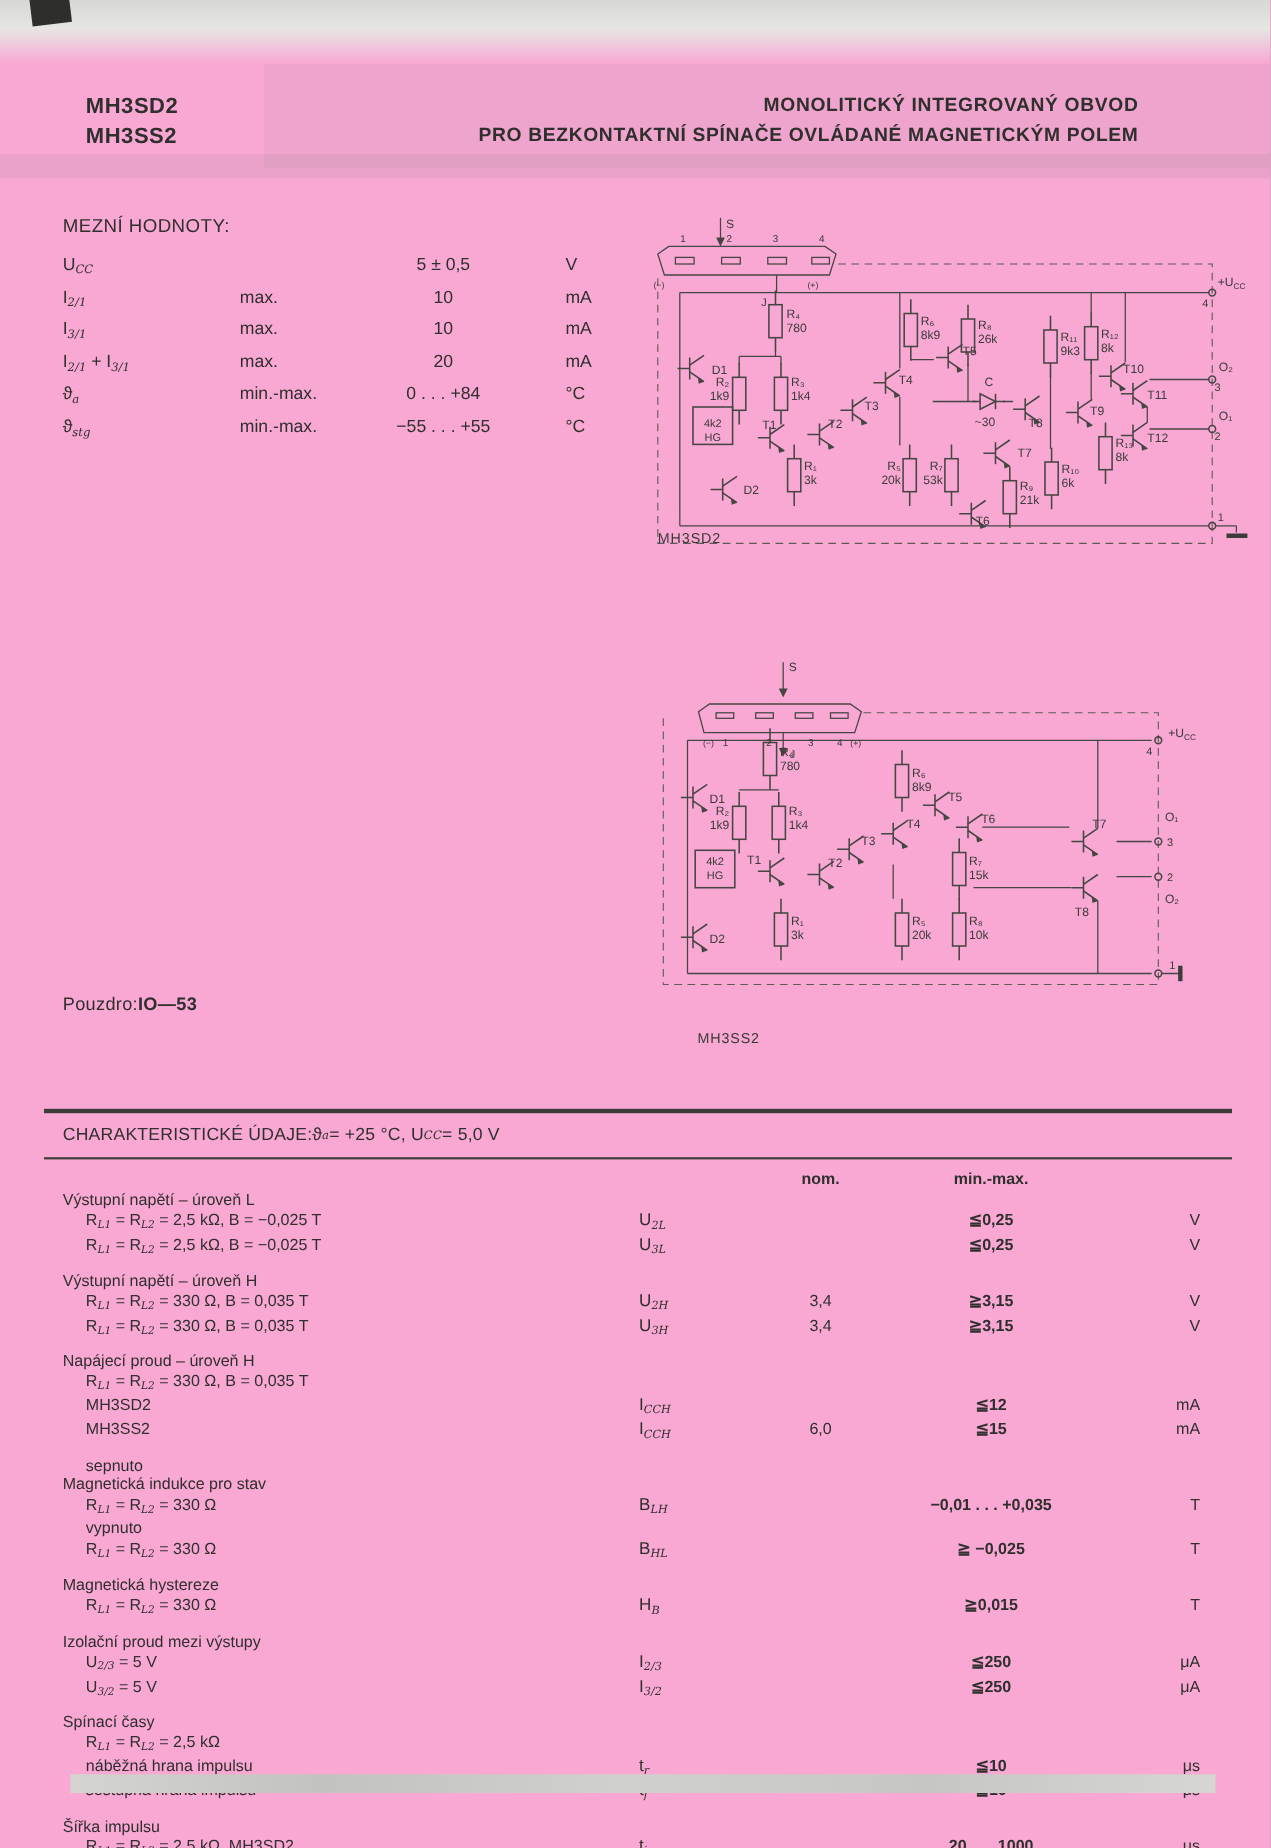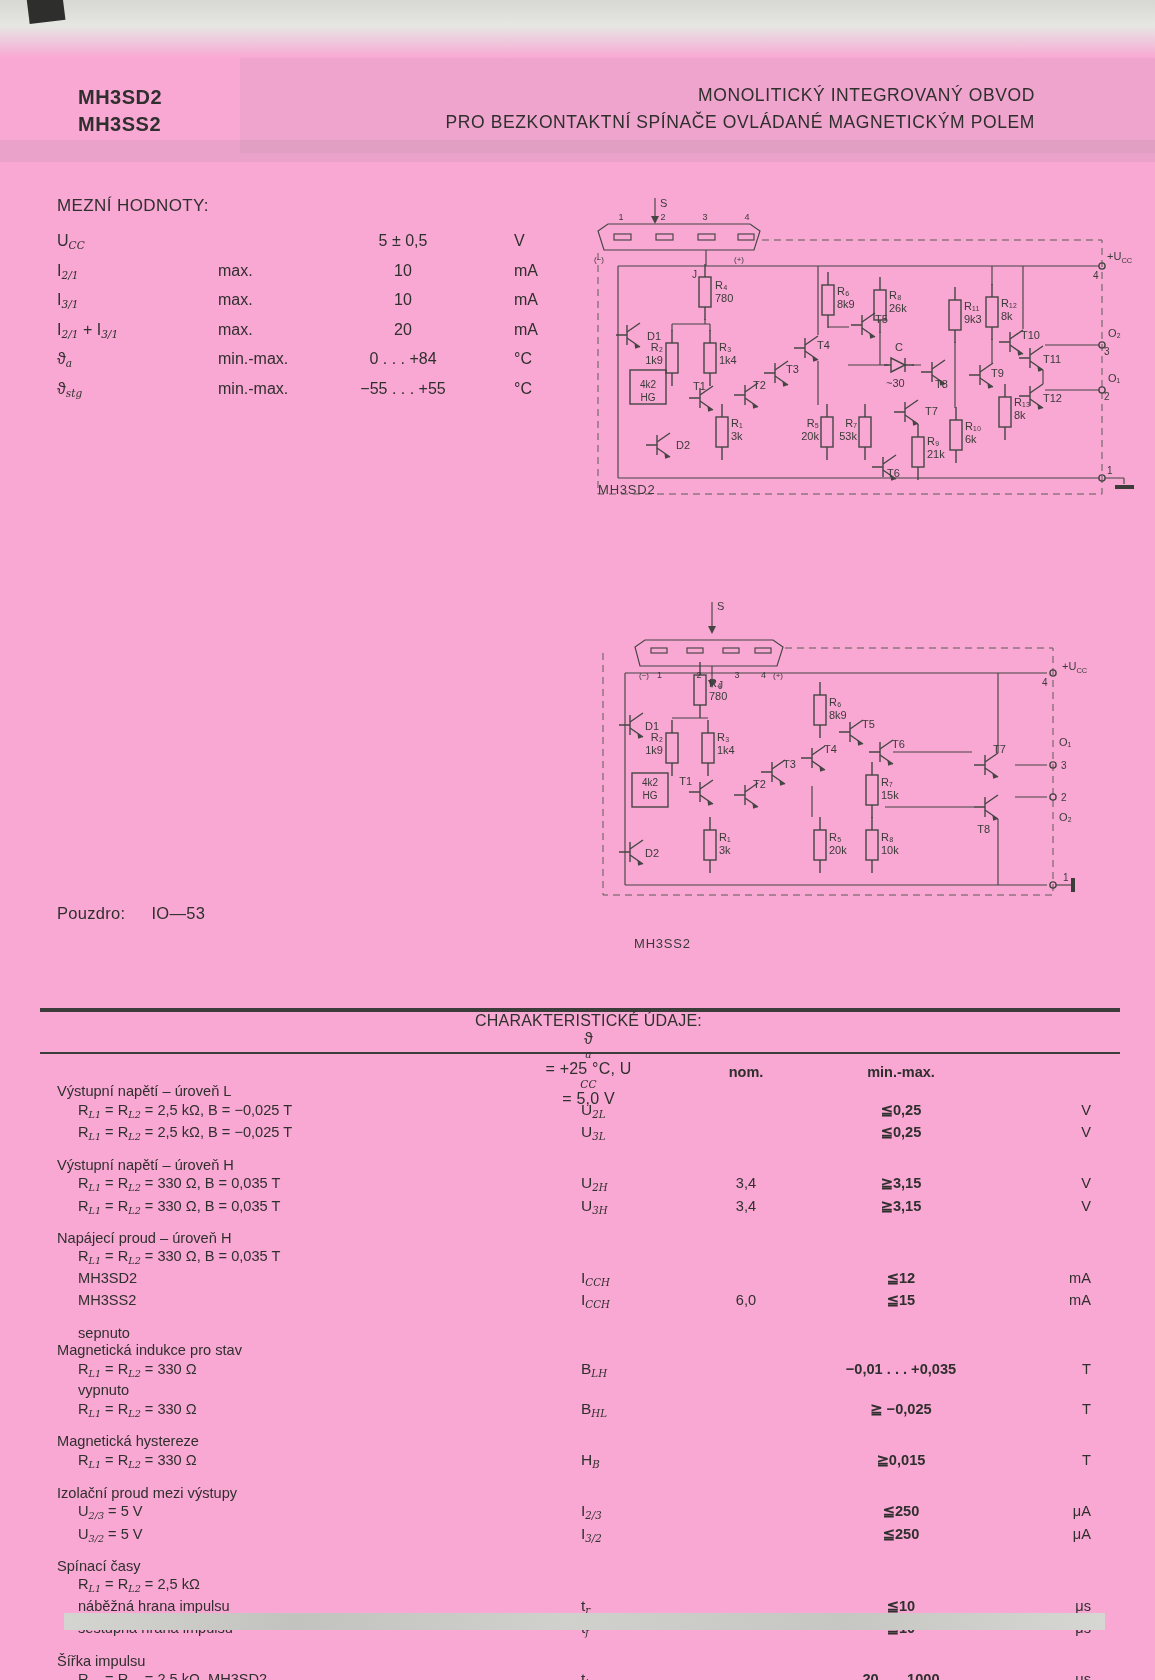--- a/index.html
+++ b/index.html
@@ -9,47 +9,47 @@
   .band-top{position:absolute;left:0;top:0;width:1155px;height:58px;
     background:linear-gradient(180deg,#d7d7d4 0%,#e6e6e3 45%,rgba(251,251,249,0) 100%);}
   .band-header{position:absolute;left:240px;top:58px;width:915px;height:95px;background:rgba(120,120,115,.07);}
   .band-mid{position:absolute;left:0;top:140px;width:1155px;height:22px;background:rgba(120,120,115,.10);}
   .corner-mark{position:absolute;left:28px;top:-4px;width:36px;height:26px;background:#2e2e2c;transform:rotate(-7deg);}
   .bottom-bar{position:absolute;left:64px;top:1613px;width:1041px;height:17px;
     background:linear-gradient(90deg,#d4d4d1,#c2c2bf 22%,#d0d0cd 48%,#c6c6c3 75%,#d6d6d3);}
   .page-number{position:absolute;left:1046px;top:1722px;font-size:27px;color:#333331;}
   
   .devnames{position:absolute;left:78px;top:84px;font-size:20px;font-weight:700;letter-spacing:.5px;line-height:27px;}
-  .title-block{position:absolute;right:120px;top:82px;text-align:right;font-size:17.5px;font-weight:400;letter-spacing:.6px;line-height:27px;}
+  .title-block{position:absolute;right:120px;top:82px;text-align:right;font-size:17.5px;font-weight:700;letter-spacing:.6px;line-height:27px;}
   
   .limits{position:absolute;left:57px;top:196px;width:560px;}
   .limits-title{font-size:17px;letter-spacing:.4px;margin-bottom:16px;}
   .lrow{display:grid;grid-template-columns:161px 120px 130px auto;height:29.5px;align-items:baseline;font-size:16px;}
   .lrow .val{text-align:center;}
   .lrow .unit{padding-left:46px;}
   .sub{font-size:.66em;font-style:italic;font-family:"DejaVu Serif",serif;vertical-align:-0.28em;}
   
   .diagram{position:absolute;}
   .d1{left:590px;top:190px;width:565px;height:315px;}
   .d2{left:595px;top:578px;width:560px;height:340px;}
   .dcaption{position:absolute;font-size:13px;letter-spacing:.8px;color:#3a3a38;}
   .cap1{left:598px;top:482px;}
   .cap2{left:634px;top:936px;}
   svg .lw{stroke:#454543;stroke-width:1.15;fill:none;}
   svg .dash{stroke:#5a5a57;stroke-width:1;fill:none;stroke-dasharray:7 5;}
   svg .cmp{stroke:#454543;stroke-width:1.4;fill:none;}
   svg text{fill:#3a3a38;font-family:"Liberation Sans",sans-serif;}
   
   .pouzdro{position:absolute;left:57px;top:904px;font-size:16.5px;letter-spacing:.3px;}
-  .pouzdro .val{margin-left:26px;}
+  .pouzdro .val{font-weight:bold;}
   
   .chartable{position:absolute;left:40px;top:1008px;width:1080px;}
   .rule{height:3.5px;background:#3c3c3a;}
   .rule.thin{height:2.5px;}
-  .ct-title{height:40px;display:flex;align-items:center;padding-left:17px;font-size:16px;letter-spacing:.2px;flex-direction:column;}
+  .ct-title{height:40px;display:flex;align-items:center;padding-left:17px;font-size:16px;letter-spacing:.2px;}
   .ct-cols{display:grid;grid-template-columns:524px 110px 110px 200px 92px;padding-left:17px;height:26px;
     align-items:end;font-size:14.5px;font-weight:700;}
   .ct-cols .nom{text-align:center;}
   .ct-cols .mm{text-align:center;}
   .ct-lines{padding-left:17px;margin-top:3px;}
   .ct-section{margin-top:11px;}
   .ct-section:first-child{margin-top:0;}
   .crow{display:grid;grid-template-columns:524px 110px 110px 200px 92px;line-height:17.6px;font-size:14.6px;align-items:baseline;}
   .crow .desc.ind1{padding-left:21px;}
   .crow .nom{text-align:center;}

